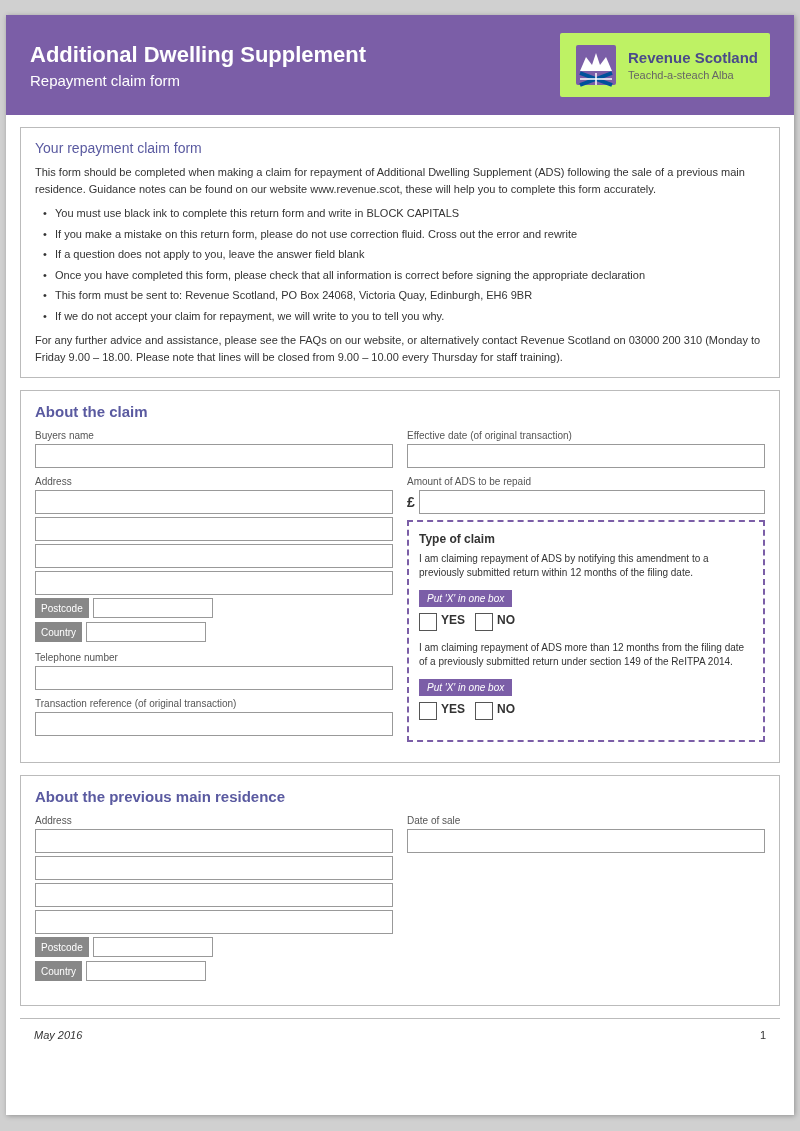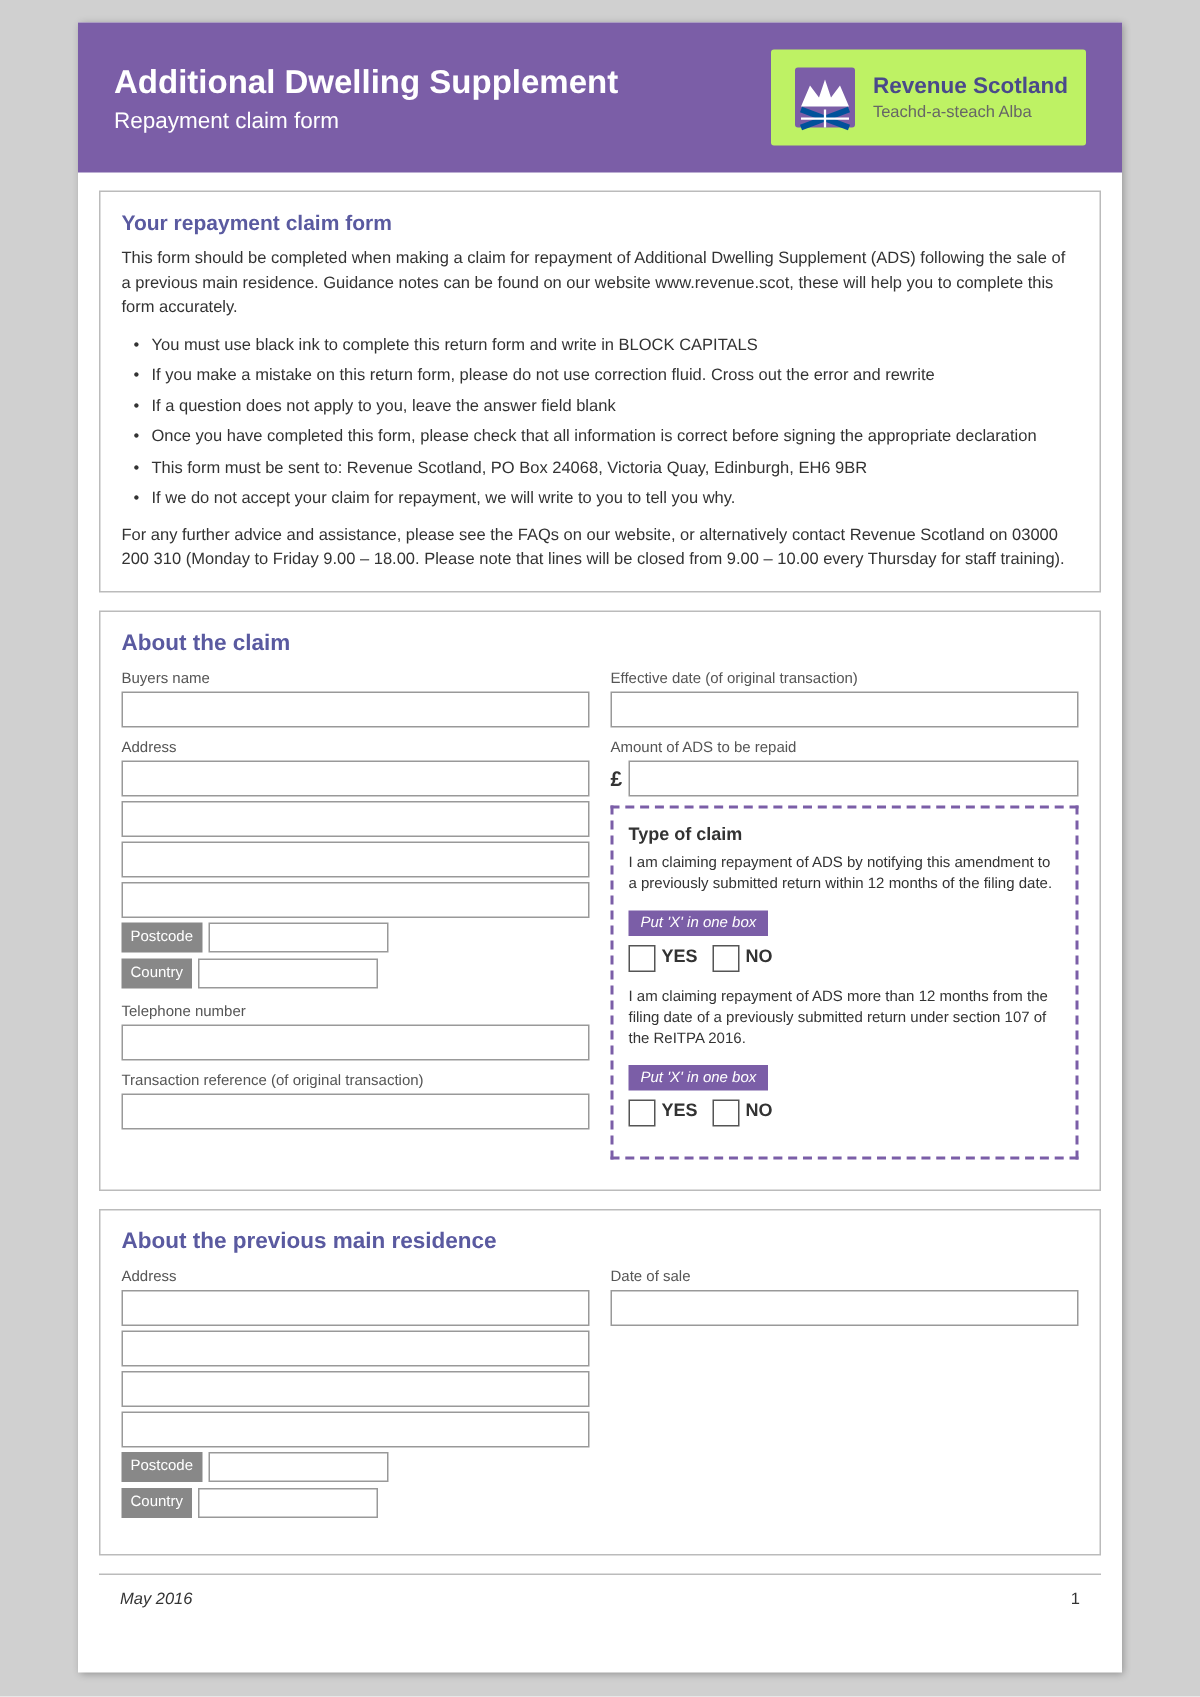--- a/index.html
+++ b/index.html
@@ -5,21 +5,21 @@
     * { box-sizing: border-box; margin: 0; padding: 0; }
     body {
       font-family: Arial, Helvetica, sans-serif;
       background: #d0d0d0;
       display: flex;
       justify-content: center;
       align-items: flex-start;
       min-height: 1131px;
     }
     .page {
-      width: 696px;
+      width: 788px;
       min-height: 1100px;
       background: #fff;
       margin: 15px auto;
       padding: 0;
       position: relative;
       box-shadow: 1px 1px 5px rgba(0,0,0,0.3);
     }
     
     .header {
       background: #7b5ea7;
@@ -77,21 +77,21 @@
       color: #5a5aa0;
       margin-bottom: 10px;
     }
     .intro-section {
       margin: 12px 14px;
       padding: 12px 14px;
       border: 1px solid #bbb;
     }
     .intro-title {
       font-size: 14px;
-      font-weight: bold;
+      font-weight: normal;
       color: #5a5aa0;
       margin-bottom: 8px;
     }
     .intro-text {
       font-size: 11px;
       color: #333;
       line-height: 1.5;
       margin-bottom: 8px;
     }
     .bullet-list {
@@ -371,21 +371,21 @@
         <div class="claim-type-box">
           <div class="claim-type-title">Type of claim</div>
           <p class="claim-type-text">I am claiming repayment of ADS by notifying this amendment to a previously submitted return within 12 months of the filing date.</p>
           <span class="put-x-label">Put 'X' in one box</span>
           <div class="yes-no-row">
             <span class="checkbox-box"></span>
             <span class="yn-label">YES</span>
             <span class="checkbox-box"></span>
             <span class="yn-label">NO</span>
           </div>
-          <p class="claim-type-text">I am claiming repayment of ADS more than 12 months from the filing date of a previously submitted return under section 107 of the ReITPA 2016.</p>
+          <p class="claim-type-text">I am claiming repayment of ADS more than 12 months from the filing date of a previously submitted return under section 149 of the ReITPA 2014.</p>
           <span class="put-x-label">Put 'X' in one box</span>
           <div class="yes-no-row">
             <span class="checkbox-box"></span>
             <span class="yn-label">YES</span>
             <span class="checkbox-box"></span>
             <span class="yn-label">NO</span>
           </div>
         </div>
       </div>
     </div>

